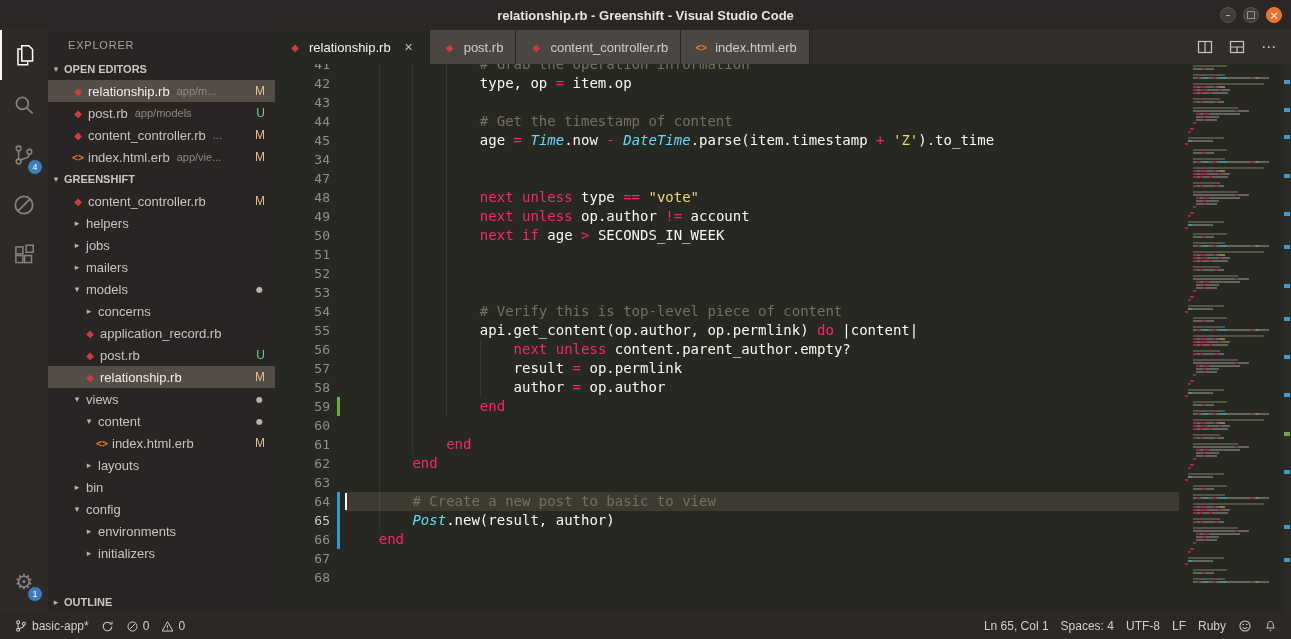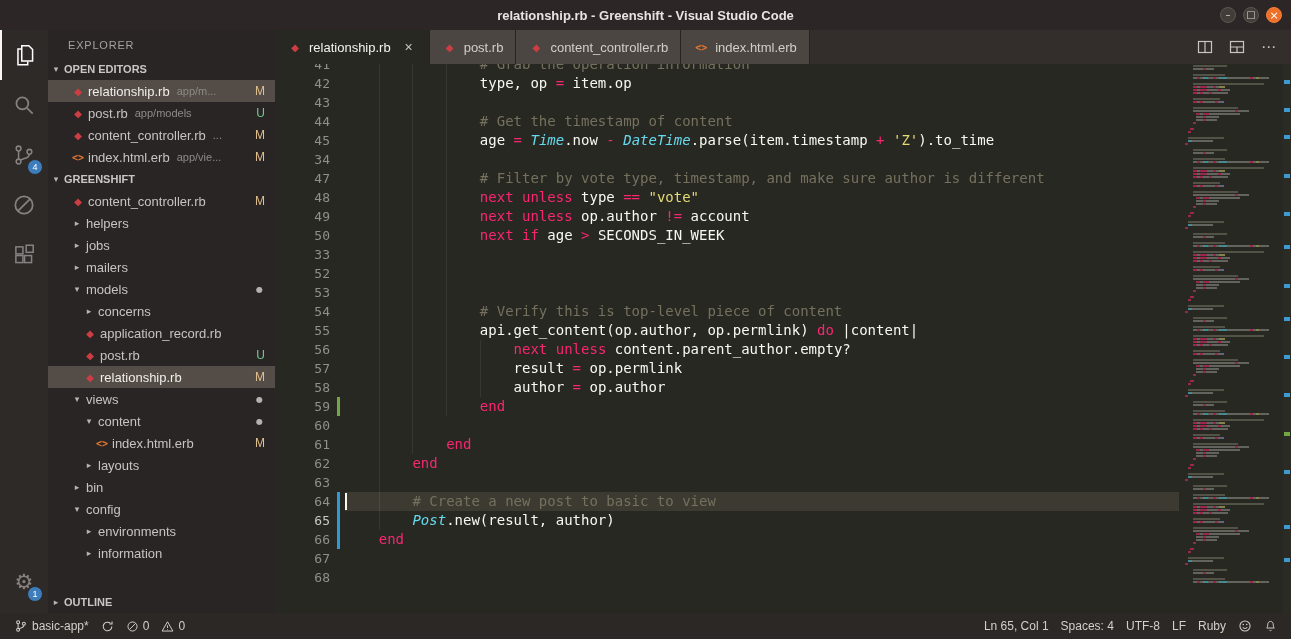--- a/index.html
+++ b/index.html
@@ -291,21 +291,21 @@
           <div class="sb-row" style="padding-left: 22px;">
             <span class="chev row-chev">▾</span>
             <span class="fname">config</span>
           </div>
           <div class="sb-row" style="padding-left: 34px;">
             <span class="chev row-chev">▸</span>
             <span class="fname">environments</span>
           </div>
           <div class="sb-row" style="padding-left: 34px;">
             <span class="chev row-chev">▸</span>
-            <span class="fname">information</span>
+            <span class="fname">initializers</span>
           </div>
         </div>
       <div class="section-header">
         <span class="chev">▸</span>
         <span>OUTLINE</span>
       </div>
     </div>
 
     <div class="editor-group">
       <div class="tabbar">
@@ -353,21 +353,21 @@
             <div class="g-row"><span class="ln">41</span></div>
             <div class="g-row"><span class="ln">42</span></div>
             <div class="g-row"><span class="ln">43</span></div>
             <div class="g-row"><span class="ln">44</span></div>
             <div class="g-row"><span class="ln">45</span></div>
             <div class="g-row"><span class="ln">34</span></div>
             <div class="g-row"><span class="ln">47</span></div>
             <div class="g-row"><span class="ln">48</span></div>
             <div class="g-row"><span class="ln">49</span></div>
             <div class="g-row"><span class="ln">50</span></div>
-            <div class="g-row"><span class="ln">33</span></div>
+            <div class="g-row"><span class="ln">51</span></div>
             <div class="g-row"><span class="ln">52</span></div>
             <div class="g-row"><span class="ln">53</span></div>
             <div class="g-row"><span class="ln">54</span></div>
             <div class="g-row"><span class="ln">55</span></div>
             <div class="g-row"><span class="ln">56</span></div>
             <div class="g-row"><span class="ln">57</span></div>
             <div class="g-row"><span class="ln">58</span></div>
             <div class="g-row"><span class="ln">59</span><span class="deco added"></span></div>
             <div class="g-row"><span class="ln">60</span></div>
             <div class="g-row"><span class="ln">61</span></div>
@@ -379,21 +379,21 @@
             <div class="g-row"><span class="ln">67</span></div>
             <div class="g-row"><span class="ln">68</span></div>
           </div>
         <div class="code-pane" id="code">
             <div class="c-row"><span class="guide" style="left: 4ch;"></span><span class="guide" style="left: 8ch;"></span><span class="guide" style="left: 12ch;"></span>                <span class="t-cm"># Grab the operation information</span></div>
             <div class="c-row"><span class="guide" style="left: 4ch;"></span><span class="guide" style="left: 8ch;"></span><span class="guide" style="left: 12ch;"></span>                <span class="t-pl">type, op </span><span class="t-kw">=</span><span class="t-pl"> item.op</span></div>
             <div class="c-row"><span class="guide" style="left: 4ch;"></span><span class="guide" style="left: 8ch;"></span><span class="guide" style="left: 12ch;"></span></div>
             <div class="c-row"><span class="guide" style="left: 4ch;"></span><span class="guide" style="left: 8ch;"></span><span class="guide" style="left: 12ch;"></span>                <span class="t-cm"># Get the timestamp of content</span></div>
             <div class="c-row"><span class="guide" style="left: 4ch;"></span><span class="guide" style="left: 8ch;"></span><span class="guide" style="left: 12ch;"></span>                <span class="t-pl">age </span><span class="t-kw">=</span><span class="t-pl"> </span><span class="t-cls">Time</span><span class="t-pl">.now </span><span class="t-kw">-</span><span class="t-pl"> </span><span class="t-cls">DateTime</span><span class="t-pl">.parse(item.timestamp </span><span class="t-kw">+</span><span class="t-pl"> </span><span class="t-str">'Z'</span><span class="t-pl">).to_time</span></div>
             <div class="c-row"><span class="guide" style="left: 4ch;"></span><span class="guide" style="left: 8ch;"></span><span class="guide" style="left: 12ch;"></span></div>
-            <div class="c-row"><span class="guide" style="left: 4ch;"></span><span class="guide" style="left: 8ch;"></span><span class="guide" style="left: 12ch;"></span>                <span class="t-cm"># Filter by vote type, timestamp, and make sure author is different</span></div>
+            <div class="c-row"><span class="guide" style="left: 4ch;"></span><span class="guide" style="left: 8ch;"></span><span class="guide" style="left: 12ch;"></span>                </div>
             <div class="c-row"><span class="guide" style="left: 4ch;"></span><span class="guide" style="left: 8ch;"></span><span class="guide" style="left: 12ch;"></span>                <span class="t-kw">next</span><span class="t-pl"> </span><span class="t-kw">unless</span><span class="t-pl"> type </span><span class="t-kw">==</span><span class="t-pl"> </span><span class="t-str">"vote"</span></div>
             <div class="c-row"><span class="guide" style="left: 4ch;"></span><span class="guide" style="left: 8ch;"></span><span class="guide" style="left: 12ch;"></span>                <span class="t-kw">next</span><span class="t-pl"> </span><span class="t-kw">unless</span><span class="t-pl"> op.author </span><span class="t-kw">!=</span><span class="t-pl"> account</span></div>
             <div class="c-row"><span class="guide" style="left: 4ch;"></span><span class="guide" style="left: 8ch;"></span><span class="guide" style="left: 12ch;"></span>                <span class="t-kw">next</span><span class="t-pl"> </span><span class="t-kw">if</span><span class="t-pl"> age </span><span class="t-kw">&gt;</span><span class="t-pl"> SECONDS_IN_WEEK</span></div>
             <div class="c-row"><span class="guide" style="left: 4ch;"></span><span class="guide" style="left: 8ch;"></span><span class="guide" style="left: 12ch;"></span></div>
             <div class="c-row"><span class="guide" style="left: 4ch;"></span><span class="guide" style="left: 8ch;"></span><span class="guide" style="left: 12ch;"></span>                </div>
             <div class="c-row"><span class="guide" style="left: 4ch;"></span><span class="guide" style="left: 8ch;"></span><span class="guide" style="left: 12ch;"></span></div>
             <div class="c-row"><span class="guide" style="left: 4ch;"></span><span class="guide" style="left: 8ch;"></span><span class="guide" style="left: 12ch;"></span>                <span class="t-cm"># Verify this is top-level piece of content</span></div>
             <div class="c-row"><span class="guide" style="left: 4ch;"></span><span class="guide" style="left: 8ch;"></span><span class="guide" style="left: 12ch;"></span>                <span class="t-pl">api.get_content(op.author, op.permlink) </span><span class="t-kw">do</span><span class="t-pl"> |content|</span></div>
             <div class="c-row"><span class="guide" style="left: 4ch;"></span><span class="guide" style="left: 8ch;"></span><span class="guide" style="left: 12ch;"></span><span class="guide" style="left: 16ch;"></span>                    <span class="t-kw">next</span><span class="t-pl"> </span><span class="t-kw">unless</span><span class="t-pl"> content.parent_author.empty?</span></div>
             <div class="c-row"><span class="guide" style="left: 4ch;"></span><span class="guide" style="left: 8ch;"></span><span class="guide" style="left: 12ch;"></span><span class="guide" style="left: 16ch;"></span>                    <span class="t-pl">result </span><span class="t-kw">=</span><span class="t-pl"> op.permlink</span></div>

